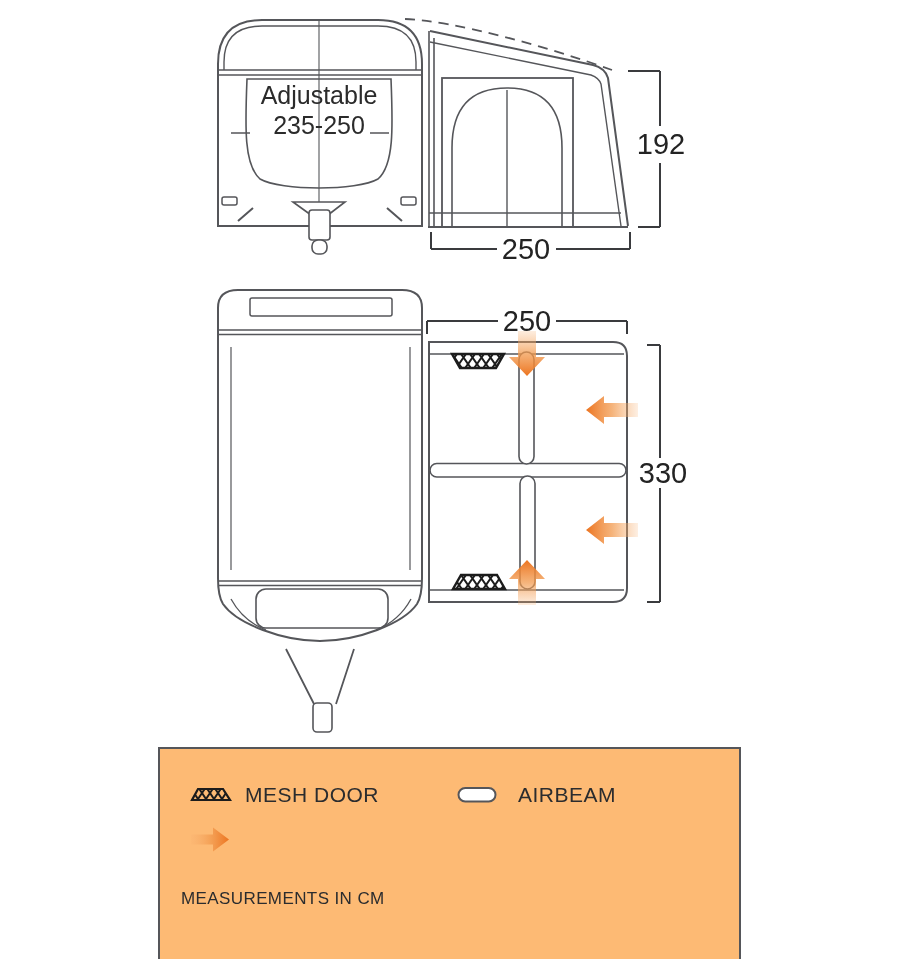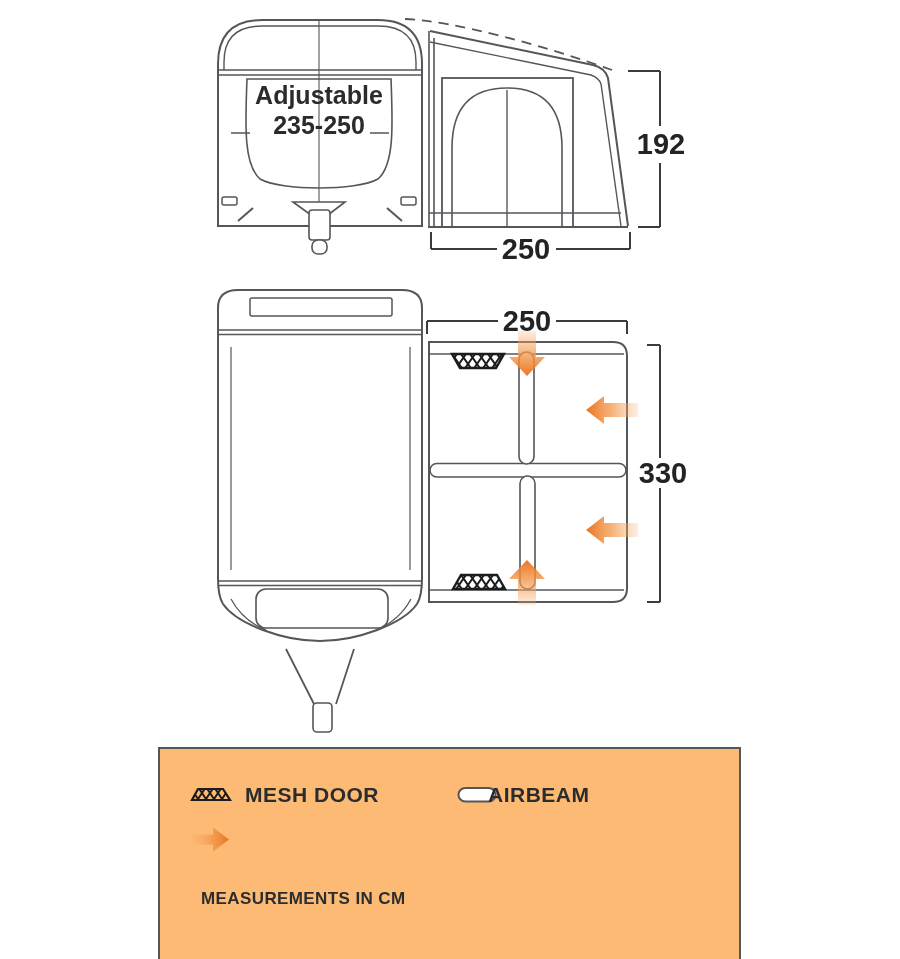--- a/index.html
+++ b/index.html
@@ -22,21 +22,21 @@
     white-space:nowrap;line-height:22px;
   }
   .legend .note{
     position:absolute;color:#2b2c2e;font-size:17px;letter-spacing:0.4px;
     white-space:nowrap;
   }
 </style>
 </head>
 <body>
 
-<div style="position:absolute;inset:0;font-weight:bold;">
+<div style="position:absolute;inset:0;">
 
 <svg id="side-view-svg" width="900" height="285" viewBox="0 0 900 285">
   <g fill="none" stroke="#55565a" stroke-width="2">
     <path fill="#ffffff" d="M218,226 L218,64 Q218,20 262,20 L378,20 Q422,20 422,64 L422,226 Z"></path>
     <path stroke-width="1.4" d="M224,70 L224,62 Q224,26 262,26 L378,26 Q416,26 416,62 L416,70"></path>
     <path stroke-width="1.4" d="M218,70 H422 M218,75 H422"></path>
     <path fill="#ffffff" stroke-width="1.6" d="M247,79 L391,79 C393,128 394,165 378,179 C357,191 281,191 260,179 C244,165 245,128 247,79 Z"></path>
     <path stroke-width="1.6" d="M231,133 H250 M370,133 H389"></path>
     <path stroke-width="1.1" d="M319,20 V205"></path>
     <rect x="222" y="197" width="15" height="8" rx="2" stroke-width="1.5"></rect>
@@ -148,29 +148,29 @@
         <path d="M0,0 L8,12 M8,0 L0,12" stroke="#1c1c1c" stroke-width="2" fill="none"></path>
       </pattern>
     </defs>
     <polygon points="8,2 33,2 40,13 2,13" fill="url(#meshPatL)" stroke="#1c1c1c" stroke-width="2.2"></polygon>
   </svg>
   <div class="ltext" style="left:85px;top:35px;">MESH DOOR</div>
 
   <svg class="sym" style="left:297px;top:37px;" width="42" height="18" viewBox="0 0 42 18">
     <rect x="1.5" y="2" width="37" height="13.5" rx="6.75" fill="#ffffff" stroke="#55565a" stroke-width="2"></rect>
   </svg>
-  <div class="ltext" style="left:328px;top:35px;">AIRBEAM</div>
+  <div class="ltext" style="left:358px;top:35px;">AIRBEAM</div>
 
   <svg class="sym" style="left:31px;top:78px;" width="40" height="25" viewBox="0 0 40 25">
     <defs>
       <linearGradient id="gradRight" x1="0" y1="0" x2="1" y2="0">
         <stop offset="0" stop-color="#f7ae6e" stop-opacity="0.2"></stop>
         <stop offset="0.5" stop-color="#f29a4e" stop-opacity="0.75"></stop>
         <stop offset="1" stop-color="#ec7420"></stop>
       </linearGradient>
     </defs>
     <polygon fill="url(#gradRight)" points="0,7.5 22,7.5 22,0.5 38,12.5 22,24.5 22,17.5 0,17.5"></polygon>
   </svg>
 
-  <div class="note" style="left:41px;top:140px;">MEASUREMENTS IN CM</div>
+  <div class="note" style="left:21px;top:140px;">MEASUREMENTS IN CM</div>
 </div>
 
 </div>
 
 </body></html>

